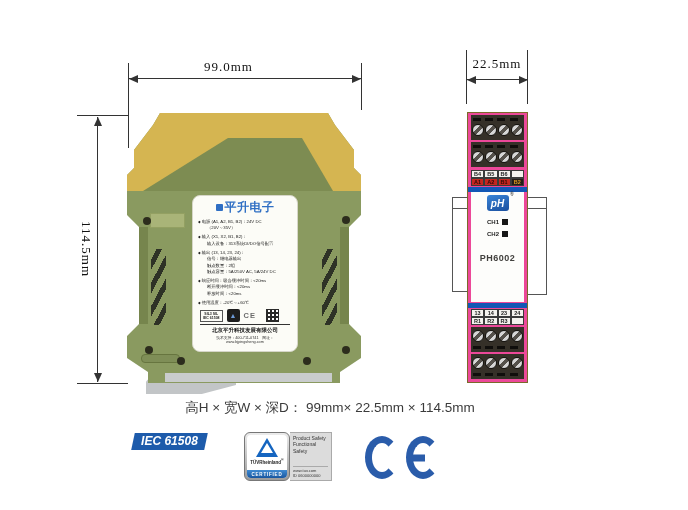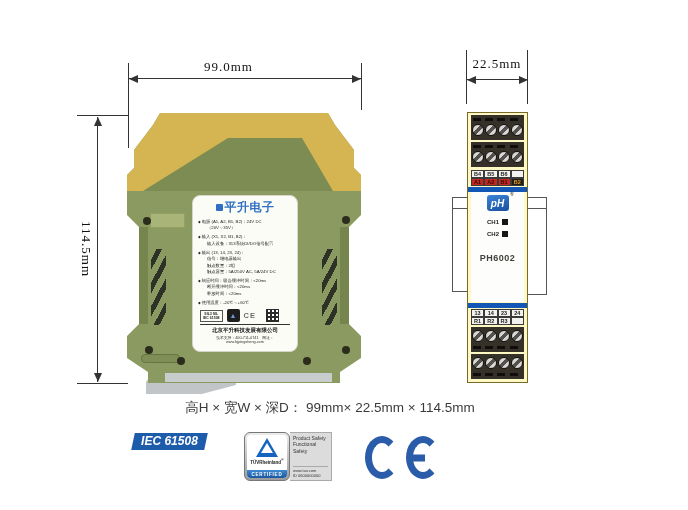--- a/index.html
+++ b/index.html
@@ -45,21 +45,21 @@
   .mtuv{width:13px;height:13px;background:#1d1d1d;border-radius:2px;display:flex;align-items:center;justify-content:center;color:#6d9bd8;font-size:7px;}
   .mce{font-size:7.5px;color:#6b6b6b;letter-spacing:1px;font-weight:bold;}
   .qr{width:13px;height:13px;margin-left:6px;
     background:repeating-linear-gradient(0deg,#2a2a2a 0 2px,transparent 2px 4px),repeating-linear-gradient(90deg,#2a2a2a 0 2px,#ffffff 2px 4px);}
   .lbl-div{border-top:1px solid #333;margin:2px 2px;}
   .lbl-co{font-size:5.5px;font-weight:bold;text-align:center;color:#111;}
   .lbl-ct{font-size:3.8px;text-align:center;color:#333;margin-top:1px;}
   
   .tab{position:absolute;background:#ffffff;border:1px solid #555;z-index:1;}
   .tab .tab-line{height:10px;border-bottom:1px solid #555;}
-  #front{left:467px;top:112px;width:61px;height:271px;background:#fef9c3;border:1px solid #7a6a2a;box-sizing:border-box;z-index:3;}
+  #front{left:467px;top:112px;width:61px;height:271px;background:#ec4899;border:1px solid #7a6a2a;box-sizing:border-box;z-index:3;}
   .tblock{position:absolute;left:3px;width:53px;height:25px;background:#353028;}
   .dashrow{height:3px;margin:3px 2px 0 2px;background:repeating-linear-gradient(90deg,#100e0c 0 8px,transparent 8px 12.2px);}
   .screwrow{display:flex;justify-content:space-around;margin-top:3px;}
   .screw{width:10px;height:10px;border-radius:50%;border:1px solid #15130f;
     background:linear-gradient(135deg,#d6d6d6 38%,#55514b 38% 62%,#d6d6d6 62%);}
   .cells{position:absolute;left:3px;width:53px;height:8px;display:flex;}
   .cell{flex:1;border:0.5px solid #3a3a3a;display:flex;align-items:center;justify-content:center;
     font-size:5.5px;font-weight:bold;background:#f4f2ee;color:#222;overflow:hidden;}
   .cells.red .cell{background:#c5261f;color:#2c0a08;}
   .cells.red .cell:last-child{background:#221d17;color:#df9b1f;}

